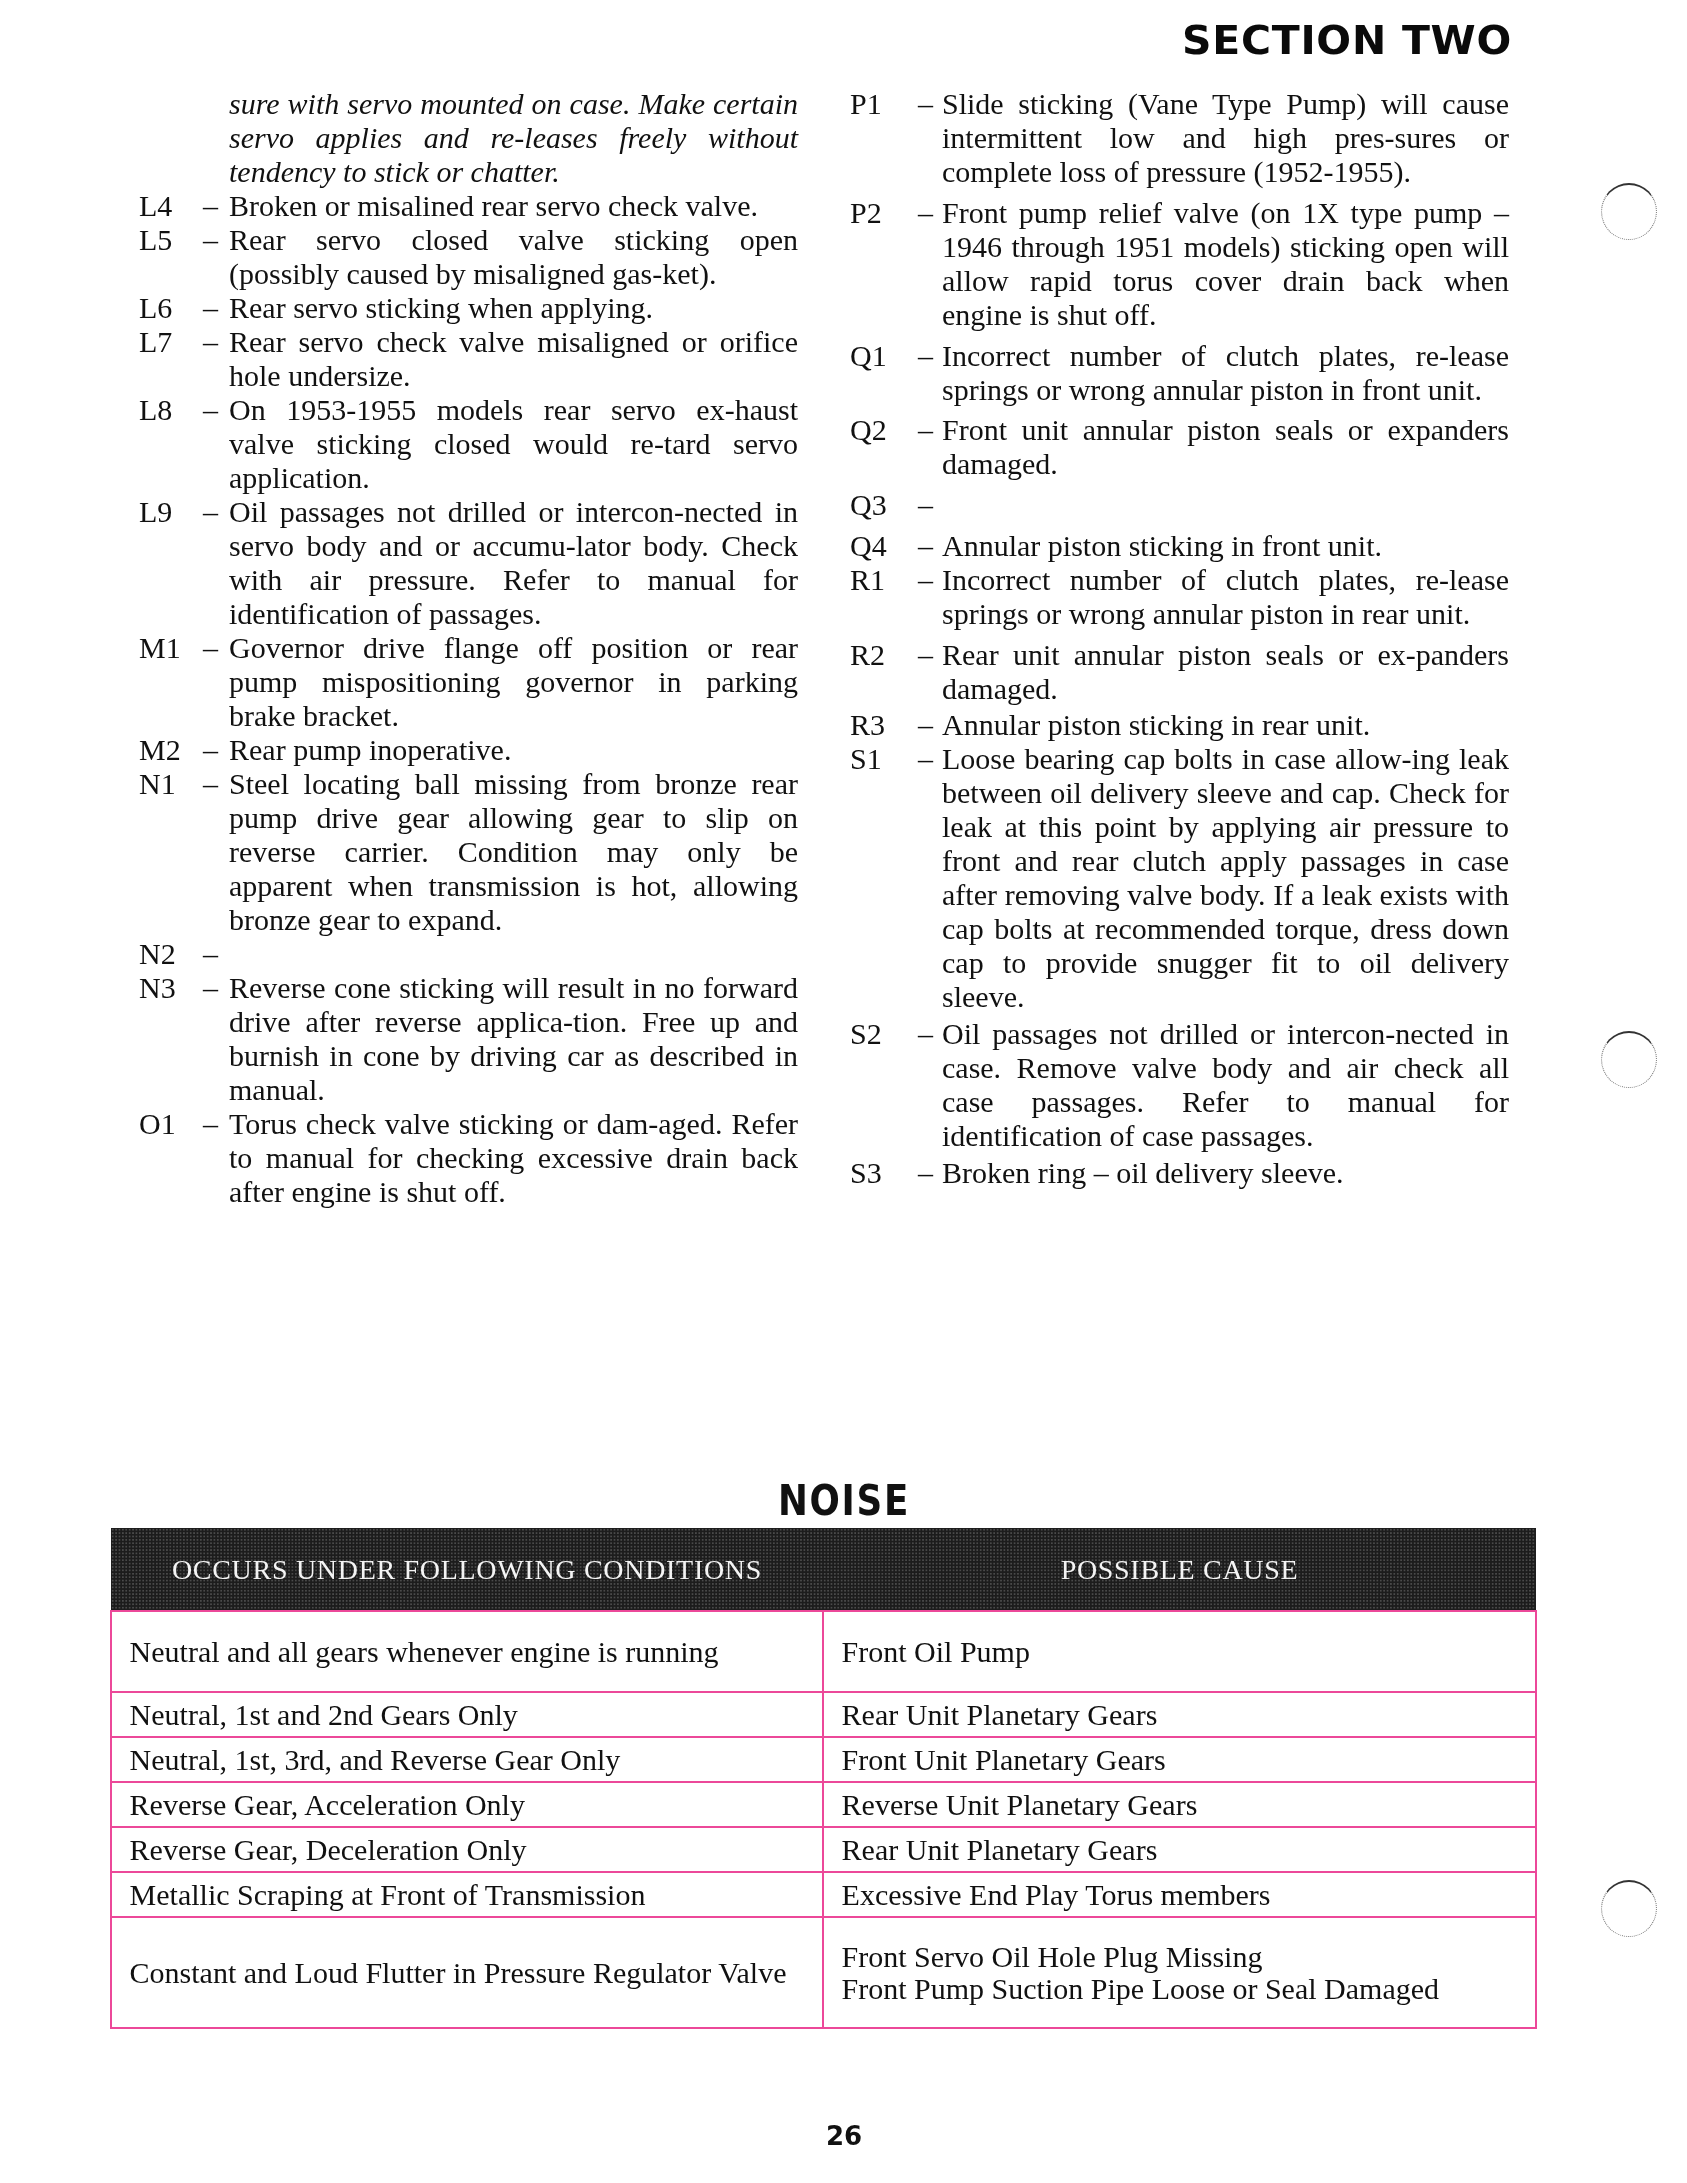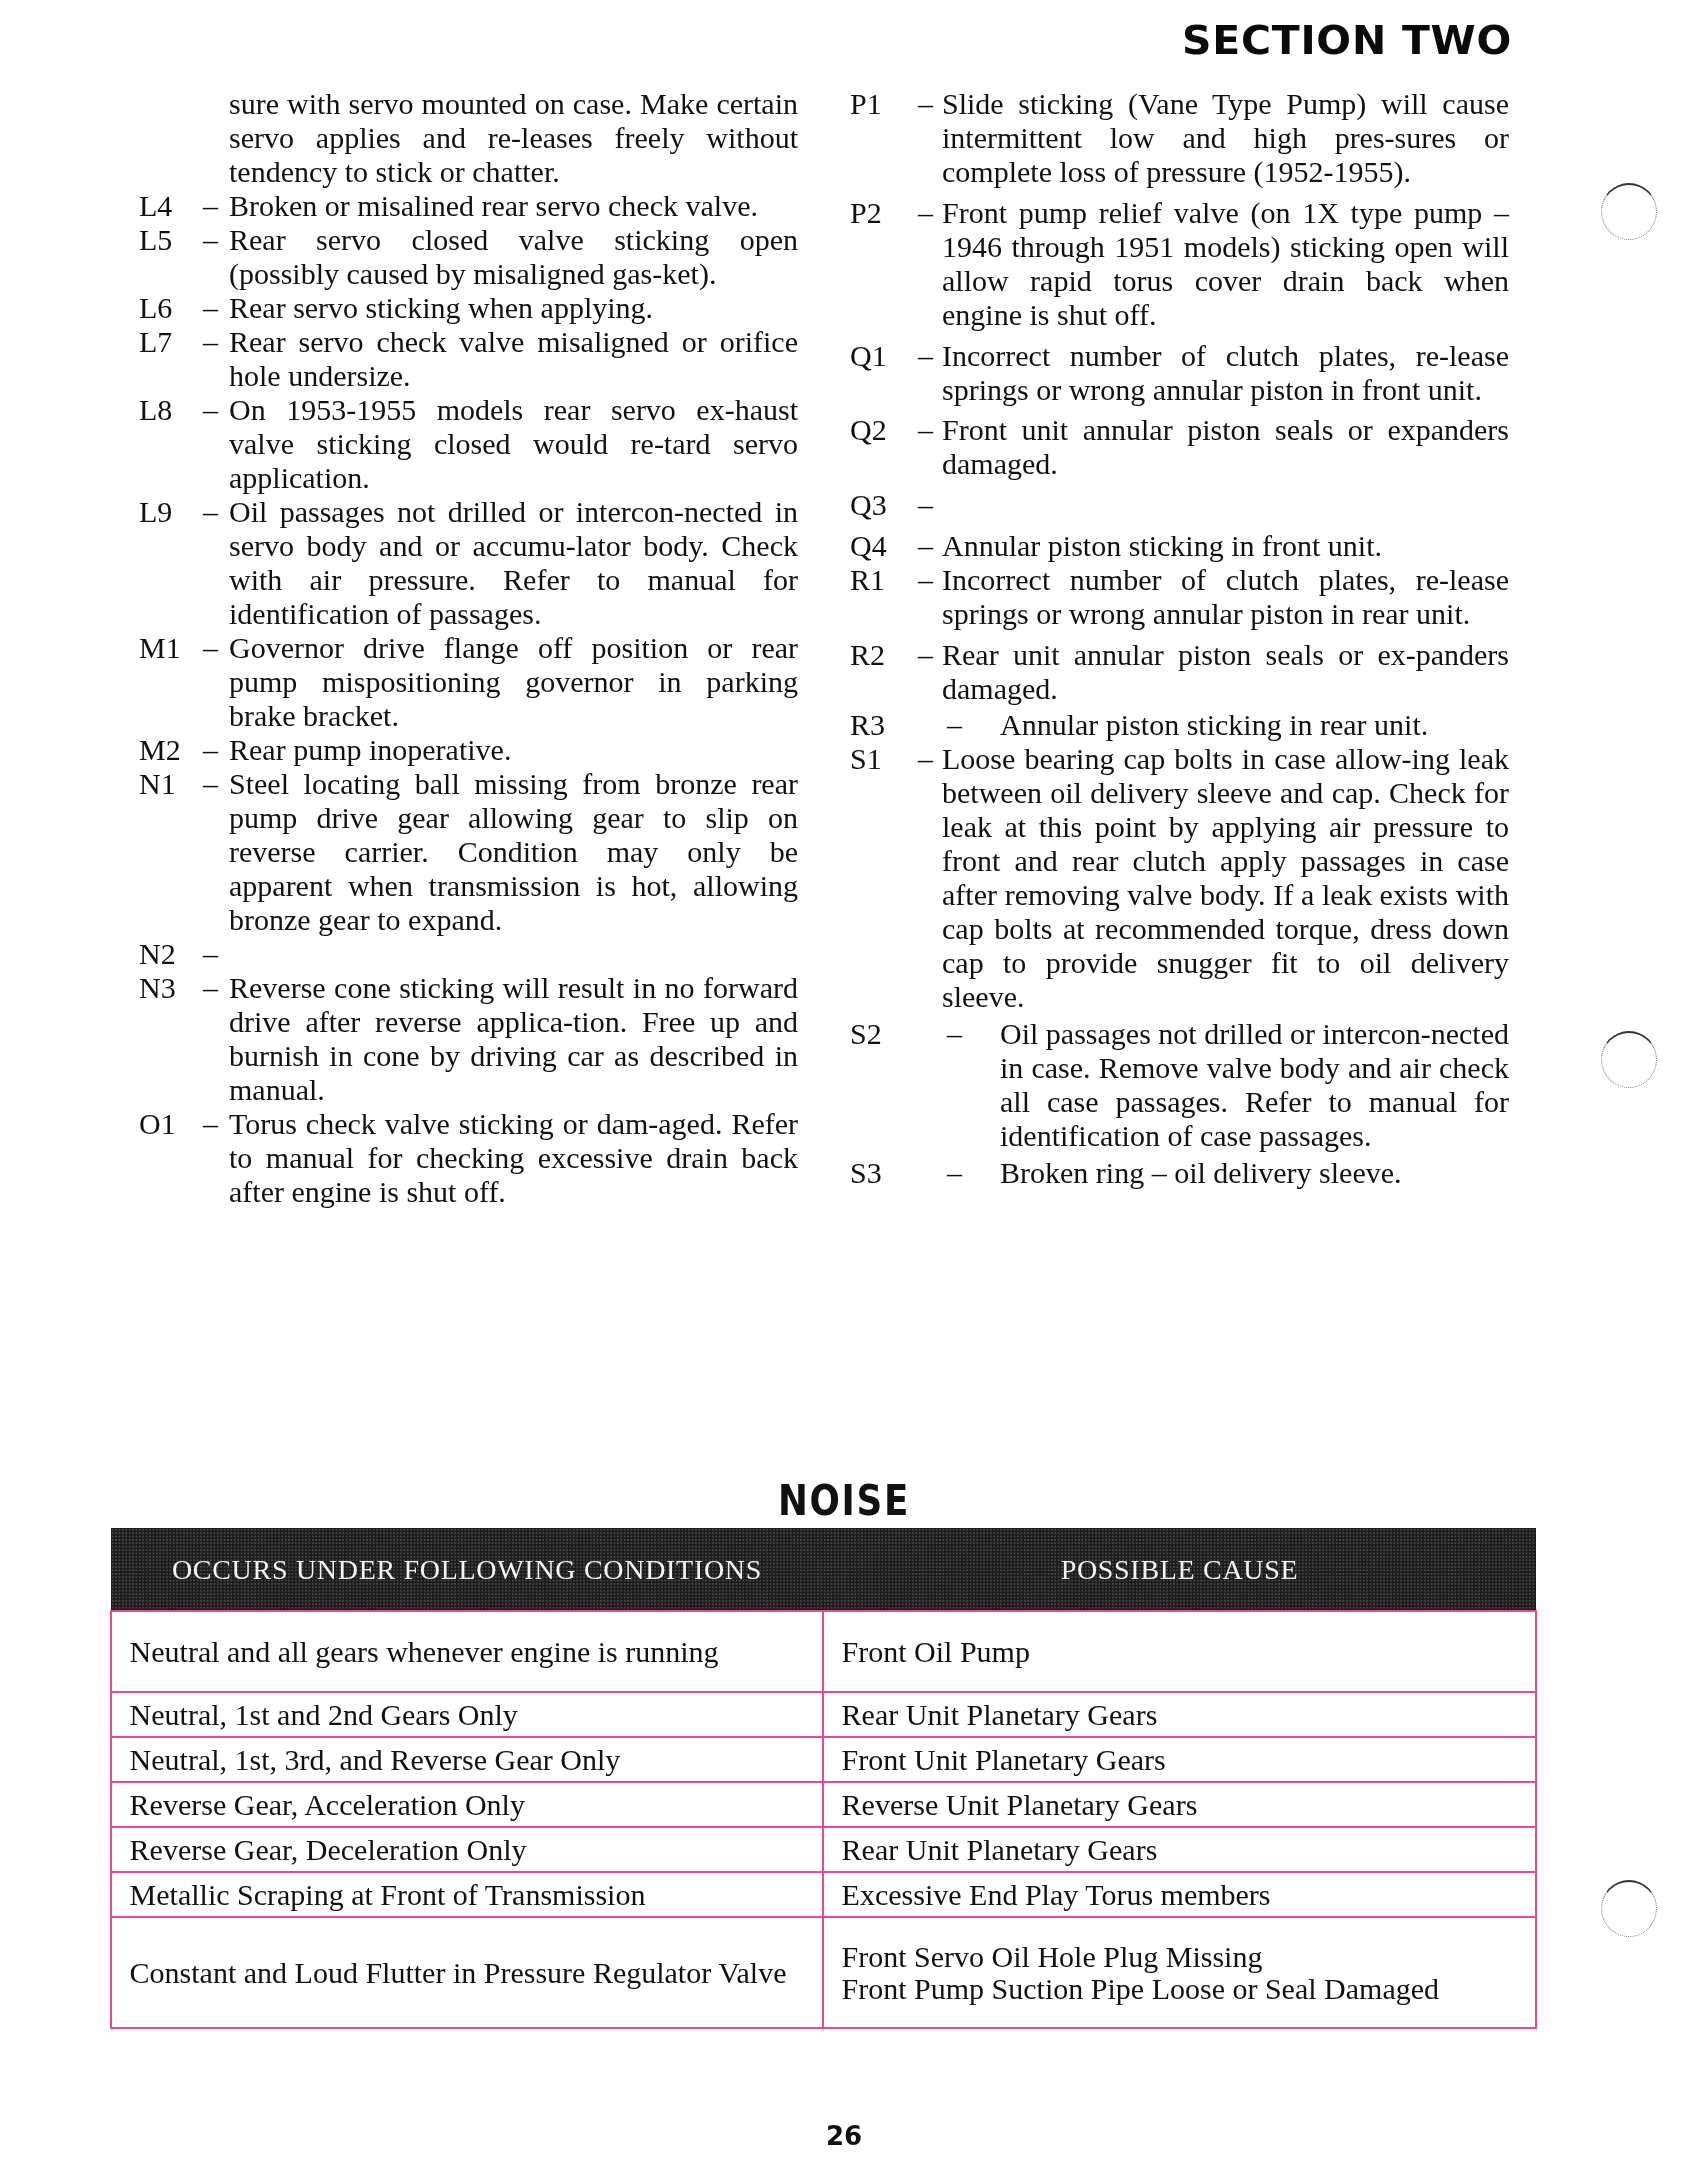--- a/index.html
+++ b/index.html
@@ -20,28 +20,29 @@
     }
     .column {
       position: absolute; top: 87px;
       font-size: 30px; line-height: 34px;
     }
     .col-left { left: 139px; width: 659px; }
     .col-right { left: 850px; width: 659px; }
     .lead-text {
       margin-left: 90px; text-align: justify;
       text-align-last: left;
+      font-style: italic;
     }
     .entry { display: flex; align-items: flex-start; }
     .entry-code { width: 64px; flex: 0 0 64px; }
     .entry-dash { width: 26px; flex: 0 0 26px; }
     .entry-text { flex: 1; text-align: justify; text-align-last: left; }
     .col-right .entry-code { width: 68px; flex: 0 0 68px; }
     .col-right .entry-dash { width: 24px; flex: 0 0 24px; }
-    .gap-small { margin-top: 2.7px; gap: 29px; }
+    .gap-small { margin-top: 2.7px; }
     .gap-med { margin-top: 6.8px; }
 
     .noise-title {
       position: absolute; top: 1476px; left: 0; width: 1688px; text-align: center;
       font-family: "DejaVu Sans", "Liberation Sans", sans-serif;
       font-weight: 800; font-size: 42px; letter-spacing: 2px;
       transform: scaleX(0.85);
     }
     .noise-table {
       position: absolute; top: 1528px; left: 110px; width: 1427px;

